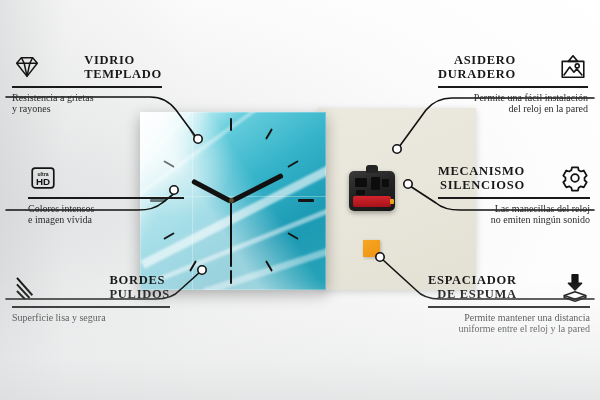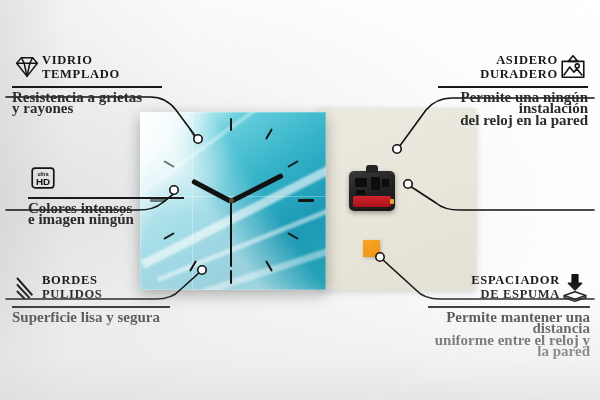--- a/index.html
+++ b/index.html
@@ -69,28 +69,28 @@
   .mech .slot{position:absolute;background:#0d0d0d;border-radius:1px;}
 
   .foam{
     position:absolute;left:363px;top:240px;width:17px;height:17px;
     background:linear-gradient(150deg,#f5a623 0%,#ef9412 100%);
     box-shadow:1px 1px 3px rgba(0,0,0,.22);
   }
 
   
   .feat{position:absolute;}
-  .feat .hrow{display:flex;align-items:center;gap:0;}
+  .feat .hrow{display:flex;align-items:center;gap:0;justify-content:space-between;}
   .feat .ico{width:30px;height:30px;flex:0 0 30px;display:block;}
   .feat h3{
     margin:0;font-size:12.5px;line-height:14px;letter-spacing:.7px;
     font-weight:700;color:#181818;text-transform:uppercase;white-space:pre-line;
   }
   .feat .rule{height:1.6px;background:#1a1a1a;margin:4px 0 4px;}
-  .feat p{margin:0;font-size:15px;line-height:11.6px;color:#2b2b2b;white-space:pre-line;font-weight:bold;}
+  .feat p{margin:0;font-size:10px;line-height:11.6px;color:#2b2b2b;white-space:pre-line;}
   .left{text-align:left;}
   .right{text-align:right;}
   .right .hrow{flex-direction:row-reverse;}
 
   svg.lines{position:absolute;left:0;top:0;width:600px;height:400px;pointer-events:none;}
 </style>
 </head>
 <body>
 
 <div id="stage">
@@ -177,21 +177,21 @@
   <div class="feat left" style="left:28px;top:163px;width:156px;">
     <div class="hrow">
       <svg class="ico" viewBox="0 0 32 32">
         <rect x="4.5" y="5.5" width="23" height="21" rx="3" fill="none" stroke="#141414" stroke-width="1.8"></rect>
         <text x="16" y="14.2" text-anchor="middle" font-family="Liberation Sans, sans-serif" font-size="5.4" font-weight="700" fill="#141414">ultra</text>
         <text x="16" y="23.4" text-anchor="middle" font-family="Liberation Sans, sans-serif" font-size="10.5" font-weight="700" fill="#141414">HD</text>
       </svg>
     </div>
     <div class="rule"></div>
     <p>Colores intensos
-e imagen ningún</p>
+e imagen vívida</p>
   </div>
 
   <div class="feat left" style="left:12px;top:272px;width:158px;">
     <div class="hrow">
       <svg class="ico" viewBox="0 0 32 32">
         <g stroke="#141414" stroke-width="2.1" stroke-linecap="square">
           <path d="M6 7 L21 24"></path>
             <path d="M6 14 L18 27"></path>
             <path d="M6 21 L13 28"></path>
         </g>
@@ -210,24 +210,39 @@
           <path d="M16 4 L11 10 H21 Z"></path>
           <rect x="4.5" y="10" width="23" height="17"></rect>
           <path d="M6 25 L12.5 16 L17 21.5 L20 18 L26 25"></path>
           <circle cx="20.5" cy="14.8" r="2.1"></circle>
         </g>
       </svg>
       <h3>ASIDERO
 DURADERO</h3>
     </div>
     <div class="rule"></div>
-    <p>Permite una ningún instalación
+    <p>Permite una fácil instalación
 del reloj en la pared</p>
   </div>
 
+  <div class="feat right" style="left:438px;top:163px;width:152px;">
+    <div class="hrow">
+      <svg class="ico" viewBox="0 0 32 32">
+        <g fill="none" stroke="#141414" stroke-width="1.9" stroke-linejoin="round">
+          <path d="M12.8 4.6 h6.4 l.7 3.1 2.4 1.4 3-1.1 3.2 5.5 -2.3 2.1 0 2.8 2.3 2.1 -3.2 5.5 -3-1.1 -2.4 1.4 -.7 3.1 h-6.4 l-.7-3.1 -2.4-1.4 -3 1.1 -3.2-5.5 2.3-2.1 0-2.8 -2.3-2.1 3.2-5.5 3 1.1 2.4-1.4 Z"></path>
+          <circle cx="16" cy="16" r="4.1"></circle>
+        </g>
+      </svg>
+      <h3>MECANISMO
+SILENCIOSO</h3>
+    </div>
+    <div class="rule"></div>
+    <p>Las manecillas del reloj
+no emiten ningún sonido</p>
+  </div>
 
   <div class="feat right" style="left:428px;top:272px;width:162px;">
     <div class="hrow">
       <svg class="ico" viewBox="0 0 32 32">
         <g fill="none" stroke="#141414" stroke-width="1.7" stroke-linejoin="round">
           <path d="M13 3 h6 v9 h4 l-7 7 -7-7 h4 Z" fill="#141414"></path>
           <path d="M16 21 L4.5 25 L16 29 L27.5 25 Z"></path>
           <path d="M4.5 25 v2.2 L16 31.2 L27.5 27.2 V25"></path>
         </g>
       </svg>

